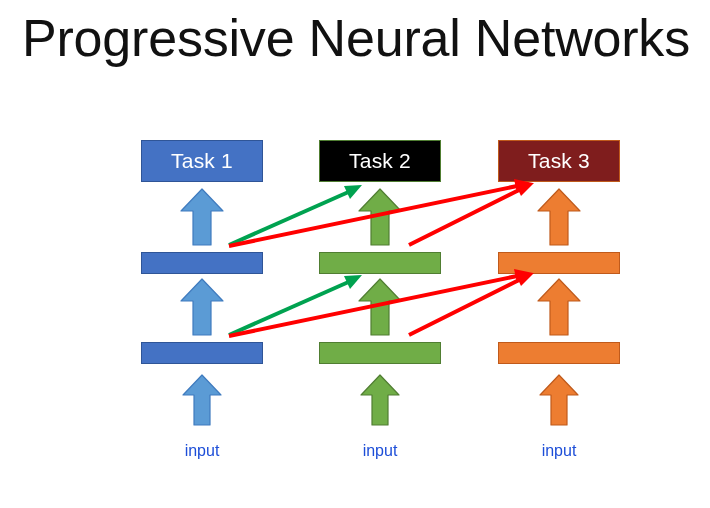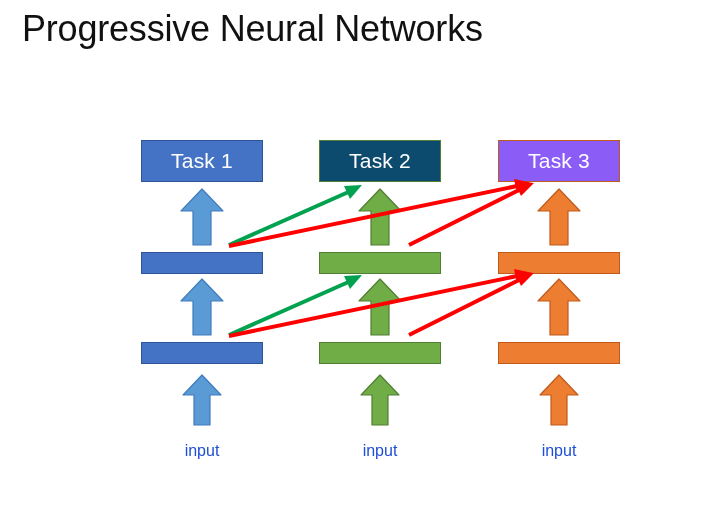--- a/index.html
+++ b/index.html
@@ -22,21 +22,21 @@
     width: 710px;
     height: 508px;
     background: #ffffff;
   }
   #slide-title {
     position: absolute;
     left: 22px;
     top: 8px;
     width: 660px;
     font-family: "Liberation Sans", sans-serif;
-    font-size: 36px;
+    font-size: 52px;
     font-weight: 300;
     letter-spacing: -0.2px;
     color: #111111;
     white-space: nowrap;
   }
   .diagram {
     position: absolute;
     left: 0;
     top: 0;
     width: 710px;
@@ -114,21 +114,21 @@
     <div class="up-arrow" style="left:182px; top:374px; width:40px; height:52px;">
       <svg width="40" height="52" viewBox="0 0 40 52">
         <polygon points="20,1 39,21 28,21 28,51 12,51 12,21 1,21" fill="#5B9BD5" stroke="#3F7BBF" stroke-width="1.2" stroke-linejoin="round"></polygon>
       </svg>
     </div>
 
     <div class="input-label" style="left:141px; top:442px; width:122px;">
       <span>input</span>
     </div>
 
-    <div class="task-box" style="left:319px; top:140px; width:122px; height:42px; background:#0c4a6e; border:1px solid #507E32;">
+    <div class="task-box" style="left:319px; top:140px; width:122px; height:42px; background:#000000; border:1px solid #507E32;">
       <span>Task 2</span>
     </div>
 
     <div class="up-arrow" style="left:358px; top:188px; width:44px; height:58px;">
       <svg width="44" height="58" viewBox="0 0 44 58">
         <polygon points="22,1 43,23 31,23 31,57 13,57 13,23 1,23" fill="#70AD47" stroke="#507E32" stroke-width="1.2" stroke-linejoin="round"></polygon>
       </svg>
     </div>
 
     <div class="layer-bar" style="left:319px; top:252px; width:122px; height:22px; background:#70AD47; border:1px solid #507E32;"></div>
@@ -144,21 +144,21 @@
     <div class="up-arrow" style="left:360px; top:374px; width:40px; height:52px;">
       <svg width="40" height="52" viewBox="0 0 40 52">
         <polygon points="20,1 39,21 28,21 28,51 12,51 12,21 1,21" fill="#70AD47" stroke="#507E32" stroke-width="1.2" stroke-linejoin="round"></polygon>
       </svg>
     </div>
 
     <div class="input-label" style="left:319px; top:442px; width:122px;">
       <span>input</span>
     </div>
 
-    <div class="task-box" style="left:498px; top:140px; width:122px; height:42px; background:#8b5cf6; border:1px solid #C05A1B;">
+    <div class="task-box" style="left:498px; top:140px; width:122px; height:42px; background:#7f1d1d; border:1px solid #C05A1B;">
       <span>Task 3</span>
     </div>
 
     <div class="up-arrow" style="left:537px; top:188px; width:44px; height:58px;">
       <svg width="44" height="58" viewBox="0 0 44 58">
         <polygon points="22,1 43,23 31,23 31,57 13,57 13,23 1,23" fill="#ED7D31" stroke="#C05A1B" stroke-width="1.2" stroke-linejoin="round"></polygon>
       </svg>
     </div>
 
     <div class="layer-bar" style="left:498px; top:252px; width:122px; height:22px; background:#ED7D31; border:1px solid #C05A1B;"></div>

